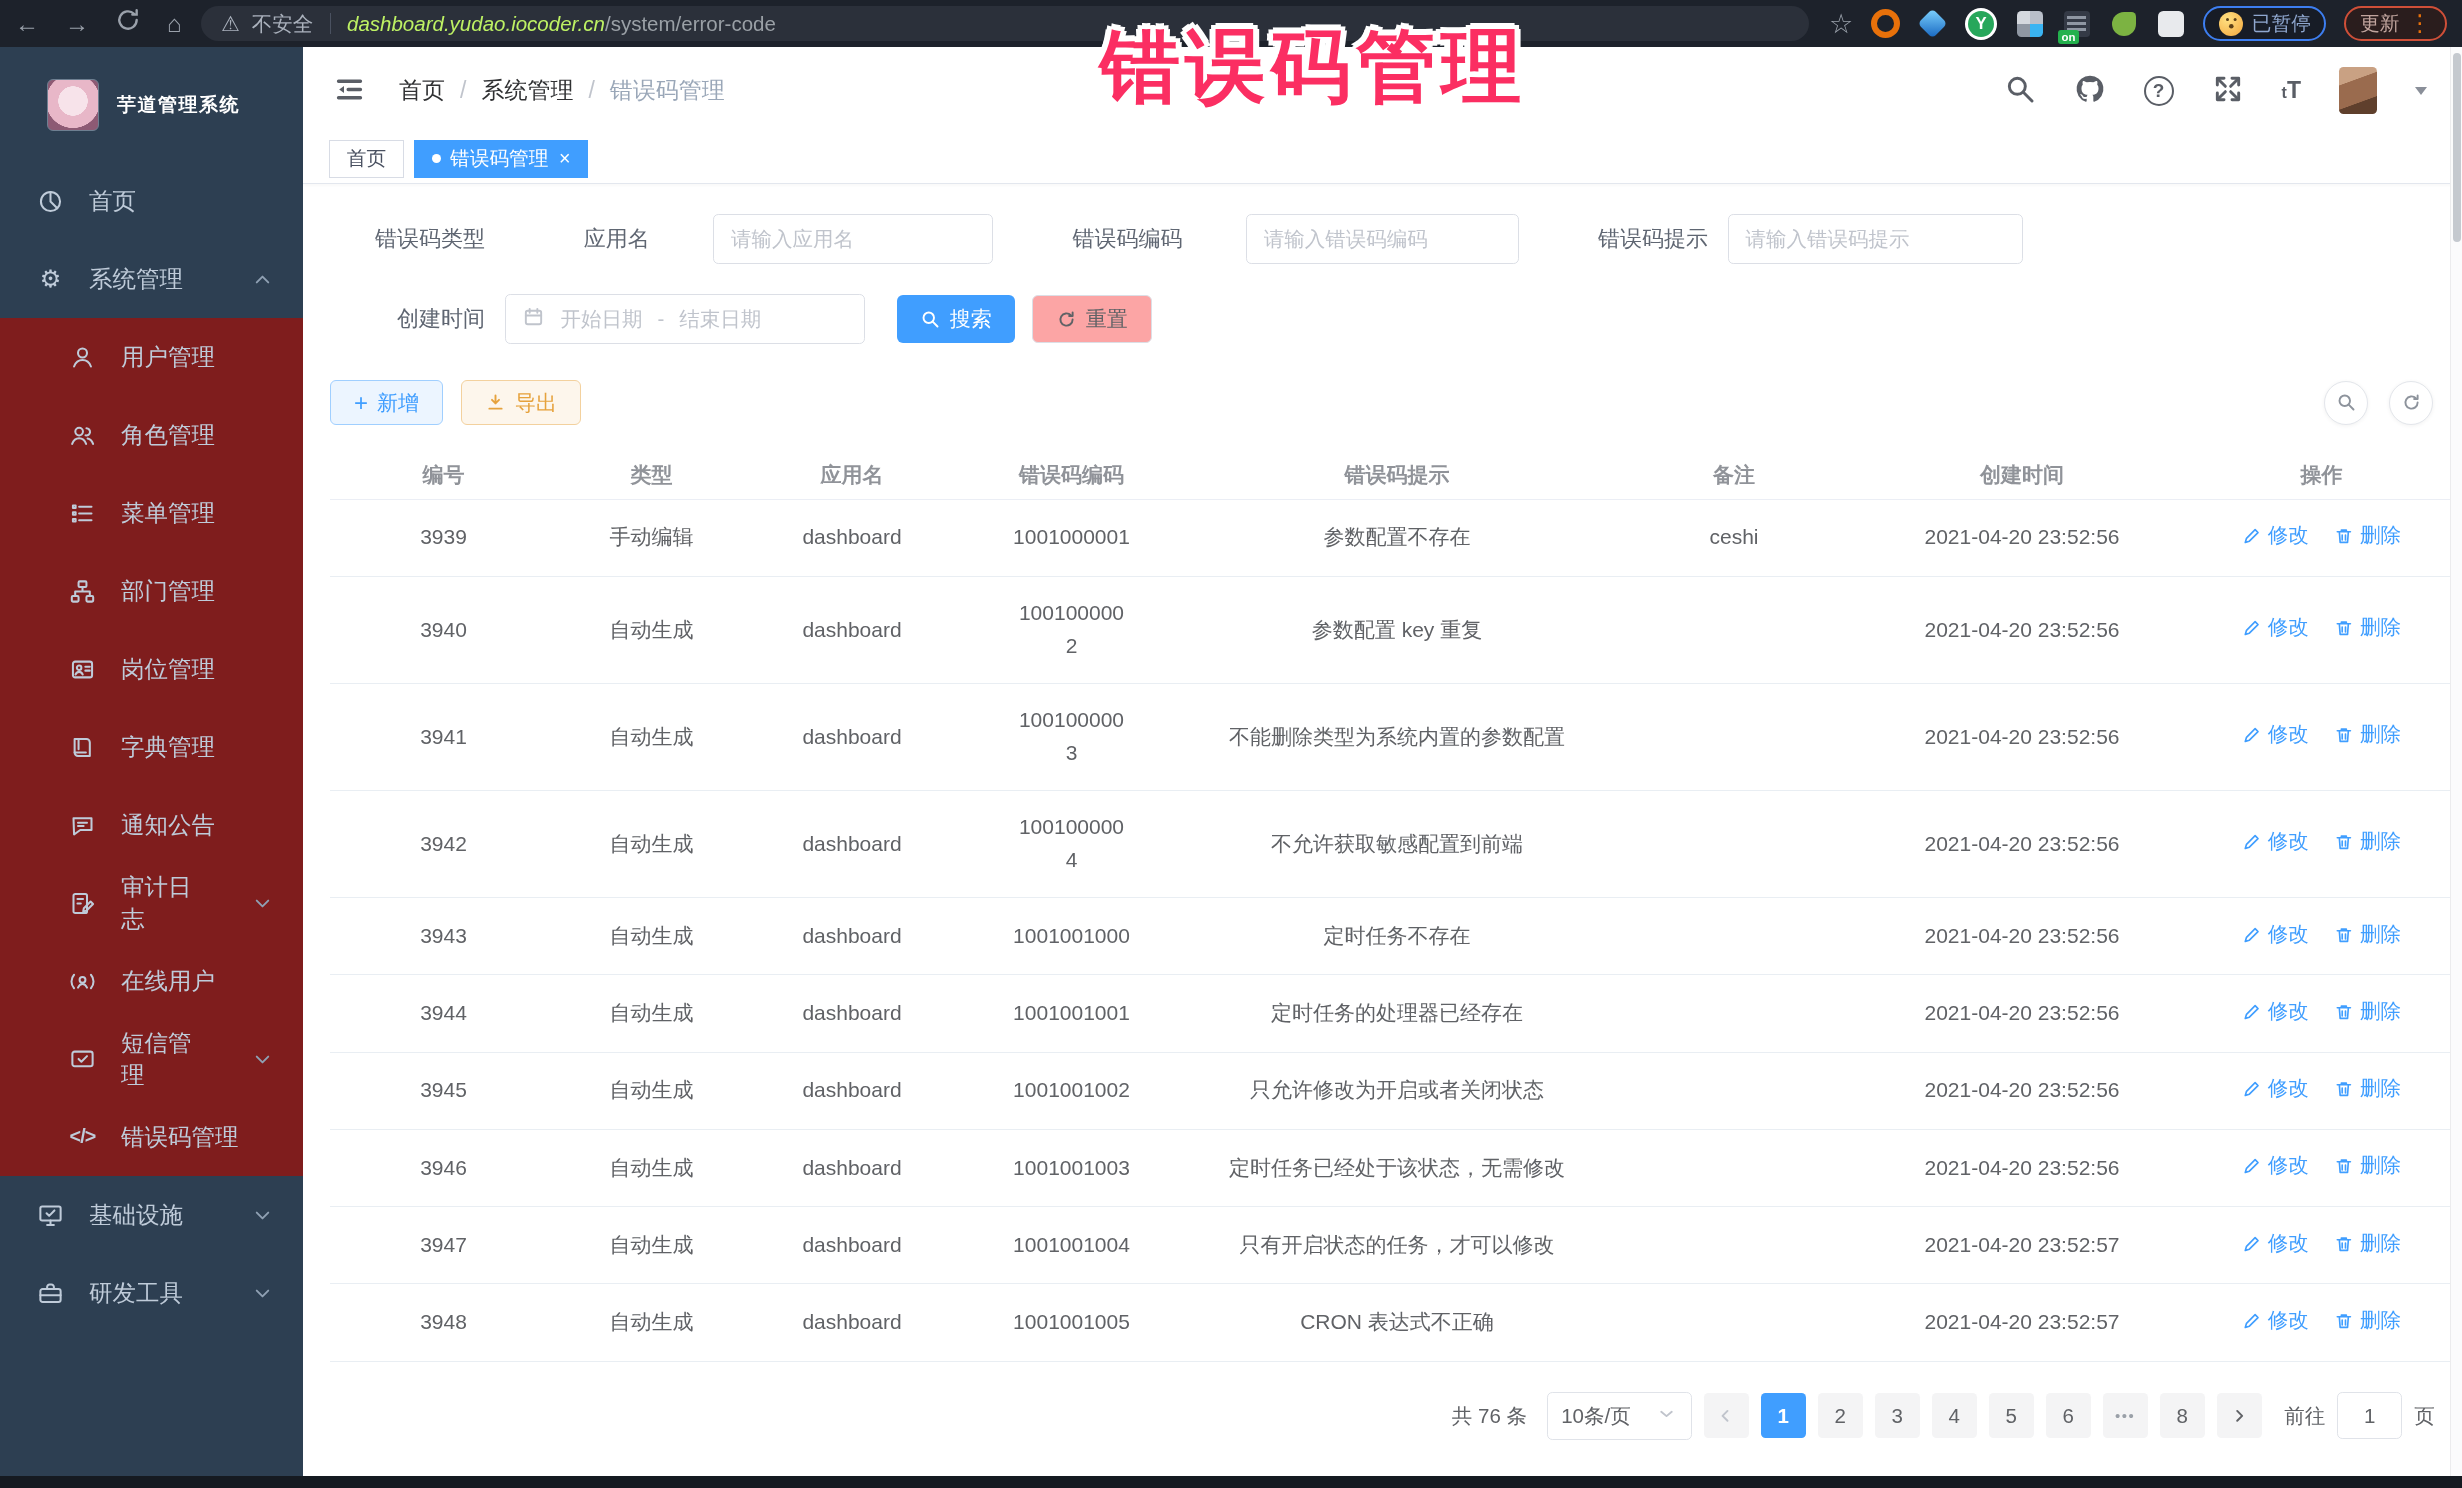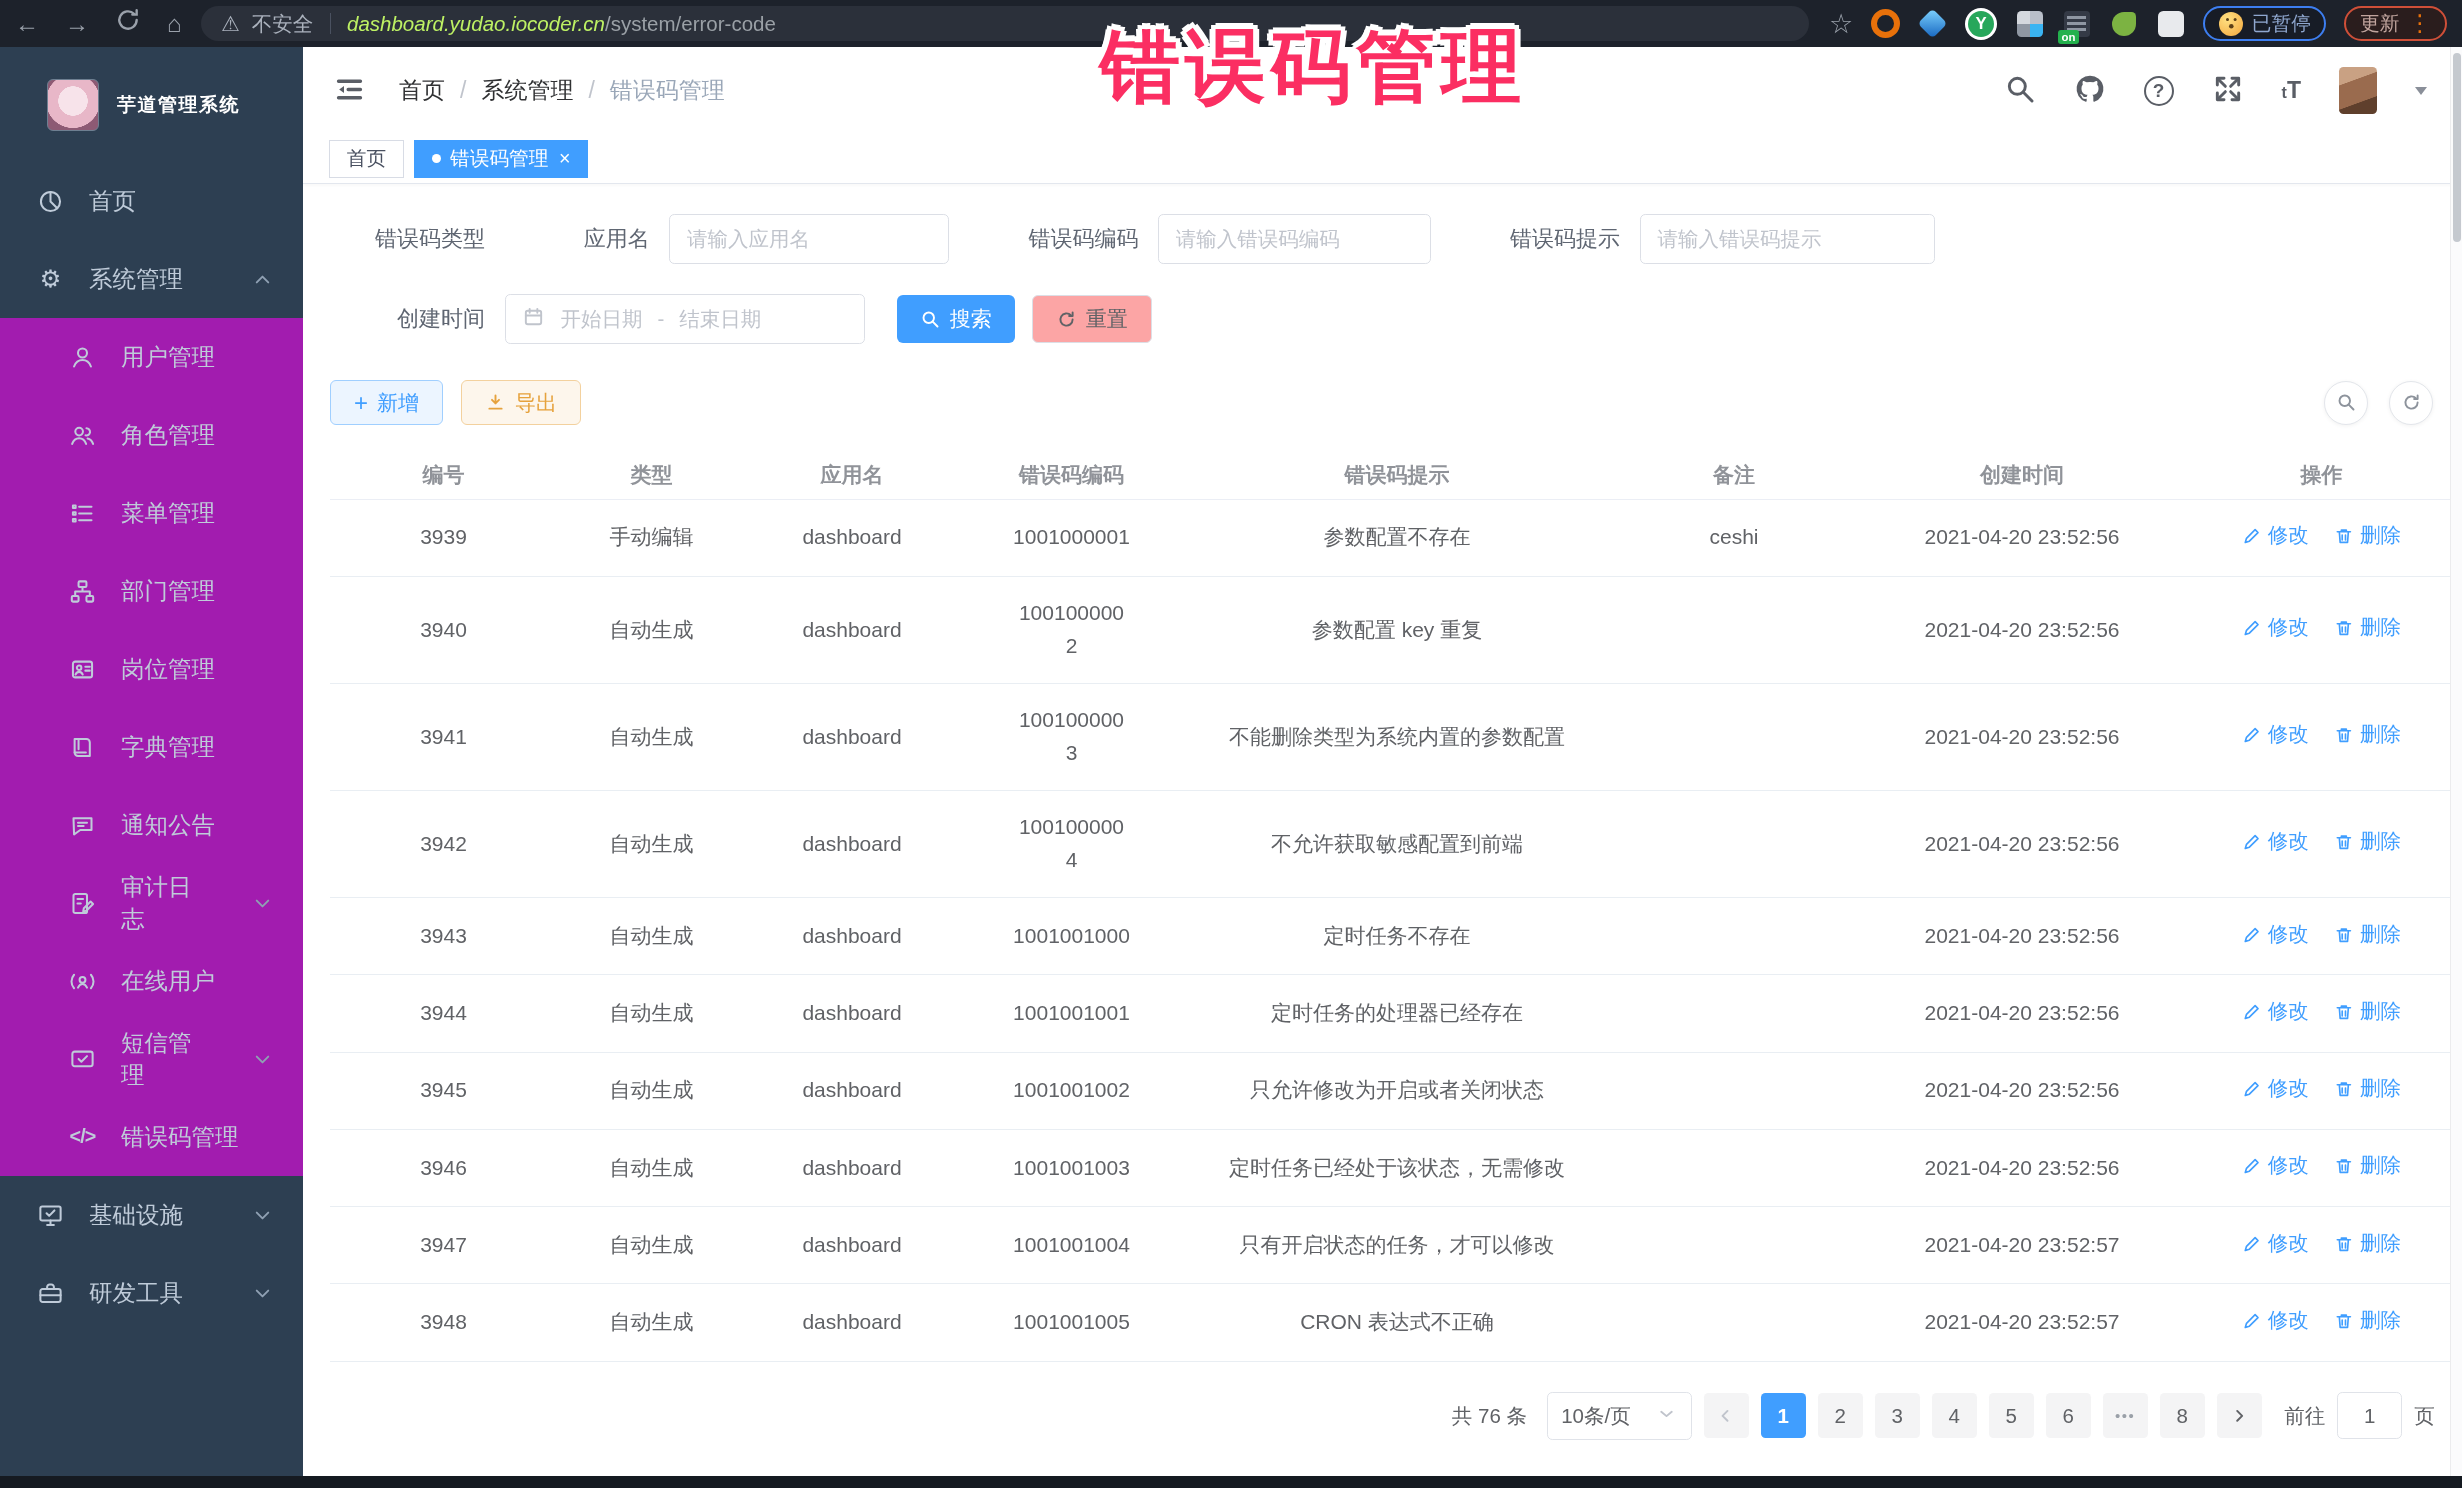--- a/index.html
+++ b/index.html
@@ -42,21 +42,21 @@
     text-shadow:-4.5px -4.5px 0 #fff,4.5px -4.5px 0 #fff,-4.5px 4.5px 0 #fff,4.5px 4.5px 0 #fff,-6px 0 0 #fff,6px 0 0 #fff,0 -6px 0 #fff,0 6px 0 #fff; }
 
   
   .app { display:flex; height:1429px; }
   .sidebar { width:303px; flex-shrink:0; background:#2d3f52; display:flex; flex-direction:column; color:#bfcbd9; }
   .logo { height:115px; display:flex; align-items:center; gap:18px; padding-left:47px; flex-shrink:0; }
   .logo-img { width:52px; height:52px; border-radius:6px; background:radial-gradient(circle at 50% 42%,#f7e3ea 0 38%,#e8b7c8 39% 70%,#8d5a74 71%); border:1.5px solid #6e7f91; }
   .logo-title { color:#fff; font-size:19px; font-weight:700; letter-spacing:1.5px; }
   .nav { display:flex; flex-direction:column; }
   .nav-item { height:78px; display:flex; align-items:center; gap:24px; padding:0 29px 0 36px; font-size:23.5px; color:#bfcbd9; cursor:pointer; }
-  .nav-item.sub { background:#a21caf; padding-left:68px; }
+  .nav-item.sub { background:#7f1d1d; padding-left:68px; }
   .mi { width:27px; height:27px; stroke:currentColor; fill:none; stroke-width:1.8; stroke-linecap:round; stroke-linejoin:round; flex-shrink:0; }
   .mi-wrap { width:29px; display:flex; justify-content:center; flex-shrink:0; }
   .uni { font-size:24px; line-height:1; }
   .code-uni { font-size:19.7px; font-weight:700; letter-spacing:-0.8px; }
   .flex1 { flex:1; }
   .chev { display:none; color:#8fa0b3; }
   .chev.show { display:flex; }
   .chev svg { width:23px; height:23px; stroke:currentColor; fill:none; stroke-width:2; stroke-linecap:round; stroke-linejoin:round; }
 
   .main { flex:1; min-width:0; display:flex; flex-direction:column; background:#fff; }
@@ -88,21 +88,21 @@
   .content { flex:1; padding:30px 16.7px 0 27px; position:relative; }
   .filters { display:flex; flex-wrap:wrap; row-gap:30px; align-items:center; }
   .field { display:flex; align-items:center; }
   .flabel { font-size:22px; color:#5f6672; font-weight:500; margin-right:19.7px; white-space:nowrap; }
   .flabel-w { min-width:155px; text-align:right; }
   .fbox { height:50px; border:0.8px solid #dcdfe6; border-radius:5.3px; background:#fff; display:flex; align-items:center; padding:0 16.7px; color:#c0c4cc; font-size:20.5px; }
   .fbox input { border:none; outline:none; width:100%; height:100%; font-size:20.5px; color:#606266; font-family:inherit; }
   .fbox input::placeholder { color:#c0c4cc; }
   .fsel { width:295px; justify-content:space-between; }
   .sel-chev svg { width:21px; height:21px; stroke:#c0c4cc; fill:none; stroke-width:2.2; stroke-linecap:round; stroke-linejoin:round; }
-  .gap1 { margin-right:79px; }
+  .gap1 { margin-right:79px;gap:44px; }
   .w-app { width:280px;align-items:flex-end; } .w-code { width:273px; } .w-hint { width:295px; }
   .daterange { width:360px; gap:15px; color:#c0c4cc; }
   .cal svg { width:23px; height:23px; stroke:#c0c4cc; fill:none; stroke-width:2; stroke-linecap:round; stroke-linejoin:round; }
   .btn { height:48px; border-radius:6px; border:none; font-size:21px; display:inline-flex; align-items:center; gap:9px; padding:0 23px; cursor:pointer; font-family:Liberation Sans, sans-serif; }
   .btn svg { width:21px; height:21px; stroke:currentColor; fill:none; stroke-width:2.2; stroke-linecap:round; stroke-linejoin:round; }
   .btn-primary { background:#409eff; color:#fff; margin-left:32px; }
   .btn-plain { background:#fca5a5; border:0.8px solid #dcdfe6; color:#606266; margin-left:17px; }
 
   .toolrow { margin-top:36px; display:flex; align-items:center; }
   .btn-add { background:#ecf5ff; border:0.8px solid #a0cfff; color:#409eff; height:45px; }

